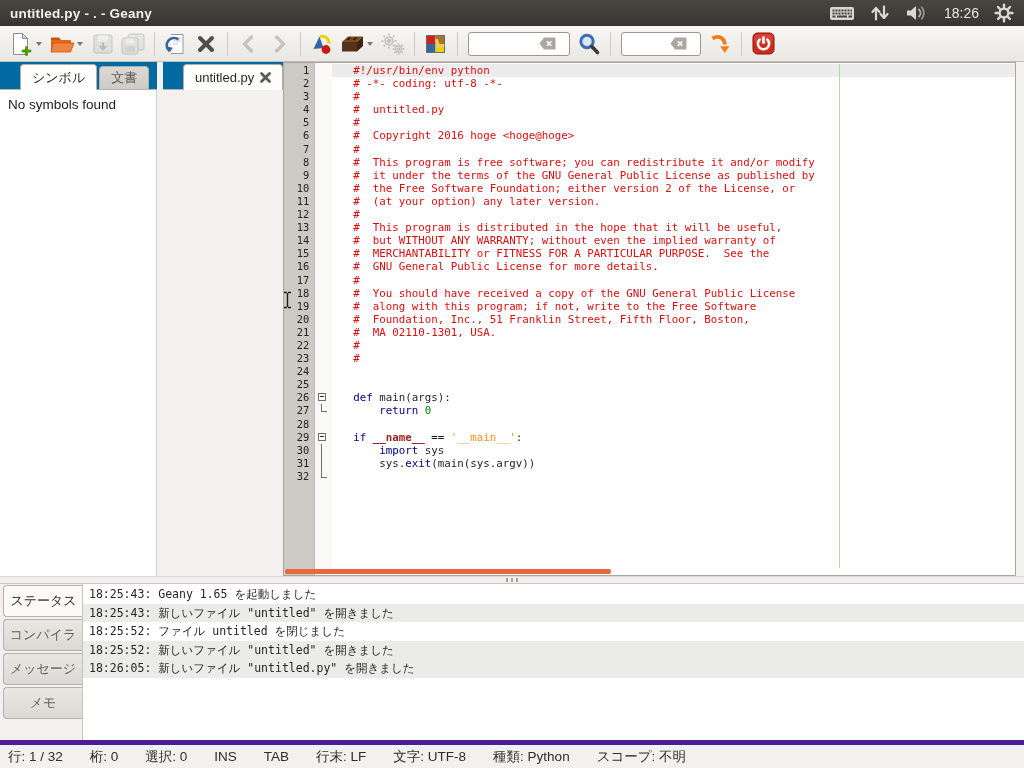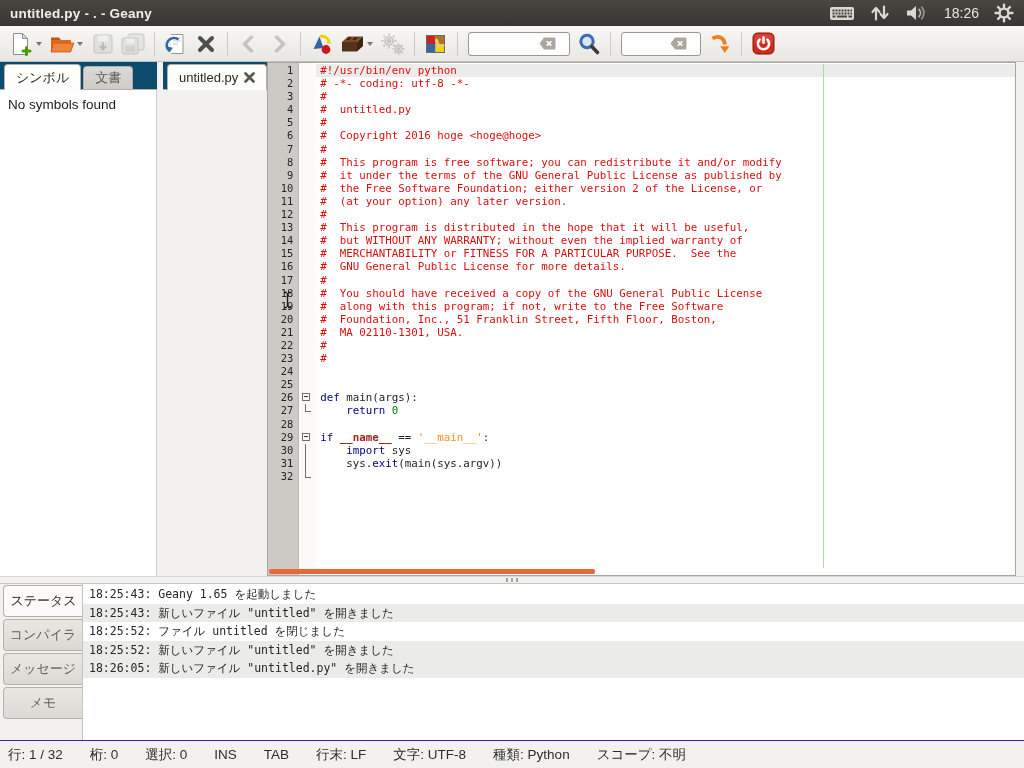--- a/index.html
+++ b/index.html
@@ -22,21 +22,21 @@
   .dd{width:0;height:0;border-left:3.5px solid transparent;border-right:3.5px solid transparent;
       border-top:4px solid #7b776f;margin:0 5px 0 0}
   .tsep{width:1px;height:24px;background:#cdc9c3;margin:0 6px;flex:0 0 1px}
   .tentry{height:22px;border:1px solid #9b968f;border-radius:3px;background:#fff;display:flex;
           align-items:center;padding:0 4px;margin:0 4px}
   .tentry input{border:none;outline:none;height:16px;font-size:12px;font-family:inherit;width:62px;background:transparent}
   .tentry.small input{width:40px}
 
   
   .content{display:flex;height:514px}
-  .tabstrip{height:28px;display:flex;align-items:flex-end;background:#0c4a6e;padding-left:4px;gap:2px;
+  .tabstrip{height:28px;display:flex;align-items:flex-end;background:#0369a1;padding-left:20px;gap:2px;
             border-bottom:1px solid #b5b1ac;box-sizing:border-box}
   .tab{height:23px;padding:0 11px;display:flex;align-items:center;gap:6px;font-size:13px;color:#5d5a55;
        background:linear-gradient(#dcd8d3,#cfcbc6);border:1px solid #b2aea9;border-bottom:none;
        border-radius:4px 4px 0 0;box-sizing:border-box}
   .tab.active{background:#fdfdfc;color:#2a2a2a;height:26px;margin-bottom:-1px}
 
   .sidebar{width:157px;display:flex;flex-direction:column;flex:0 0 157px}
   .sidebar-content{flex:1;background:#fff;padding:7px 8px;font-size:13.5px;color:#1c1c1c;border-right:1px solid #cfcbc6}
   .splitter{width:6px;background:#f2f1f0;flex:0 0 6px}
 
@@ -46,21 +46,21 @@
   .editor-body .fold-col{position:absolute;left:31px;top:0;bottom:0;width:17px;background:#fbfaf9}
   .lines{position:absolute;top:1px;left:0;right:0}
   .line{display:flex;height:13.1px;line-height:13.1px;font-family:"DejaVu Sans Mono",monospace;
         font-size:10.8px;white-space:pre}
   .ln{flex:0 0 31px;color:#242424;text-align:right;padding-right:6px;box-sizing:border-box;font-size:10.4px}
   .fm{flex:0 0 17px;position:relative}
   .fm.start::before{content:"";position:absolute;left:3px;top:2px;width:8px;height:8px;border:1px solid #6f6f6f;background:#fff;box-sizing:border-box}
   .fm.start::after{content:"";position:absolute;left:5px;top:5px;width:4px;border-top:1px solid #2d2d2d}
   .fm.mid::before{content:"";position:absolute;left:6px;top:0;bottom:0;border-left:1px solid #6f6f6f}
   .fm.end::before{content:"";position:absolute;left:6px;top:0;width:5px;height:7px;border-left:1px solid #6f6f6f;border-bottom:1px solid #6f6f6f}
-  .codeln{flex:1;padding-left:4px}
+  .codeln{flex:1;padding-left:21px}
   .line.cur .codeln{background:#ececec}
   .s-comment{color:var(--comment)}
   .s-keyword{color:var(--keyword);font-weight:normal}
   .s-number{color:var(--number)}
   .s-string{color:var(--string)}
   .s-dunder{color:var(--dunder);font-weight:bold}
   .s-plain{color:var(--plain)}
   .llm{position:absolute;top:1px;bottom:7px;left:555px;width:1px;background:var(--long-line-marker)}
   .hscroll{position:absolute;left:1px;bottom:1px;width:326px;height:5px;background:var(--scrollbar-orange);border-radius:2px}
 
@@ -79,21 +79,21 @@
   .mtab{height:32px;display:flex;align-items:center;justify-content:center;font-size:13px;color:#605d58;
         background:linear-gradient(#eae7e2,#dcd8d3);border:1px solid #b5b1ac;border-right:none;
         border-radius:4px 0 0 4px;box-sizing:border-box}
   .mtab.active{background:#fbfaf9;color:#312f2b;margin-right:-1px}
   .msg-body{flex:1;border-left:1px solid #c6c2bd;font-family:"DejaVu Sans Mono",monospace;font-size:11.5px;
             color:#262626;overflow:hidden;padding-top:1px}
   .mrow{height:18.5px;line-height:18.5px;padding-left:6px;white-space:pre}
   .mrow.even{background:#ebebea}
 
   
-  .statusbar{height:28px;border-top:1px solid #4c1d95;background:#f2f1f0;display:flex;align-items:center;
+  .statusbar{height:28px;border-top:5px solid #4c1d95;background:#f2f1f0;display:flex;align-items:center;
              padding-left:8px;font-size:13.5px;color:#2d2d2d;box-sizing:border-box}
   .sbitem{margin-right:27px;white-space:pre}
 </style>
 </head>
 <body>
 
 <div class="titlebar">
   <div class="title">untitled.py - . - Geany</div>
   <div class="tray">
     <span>

